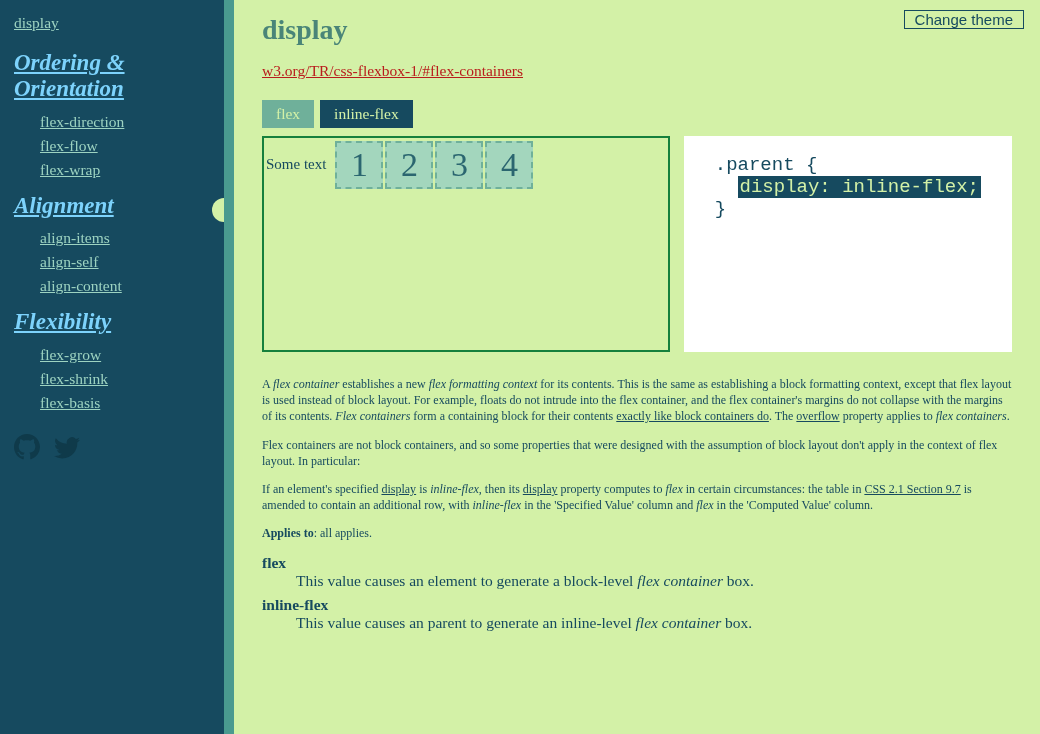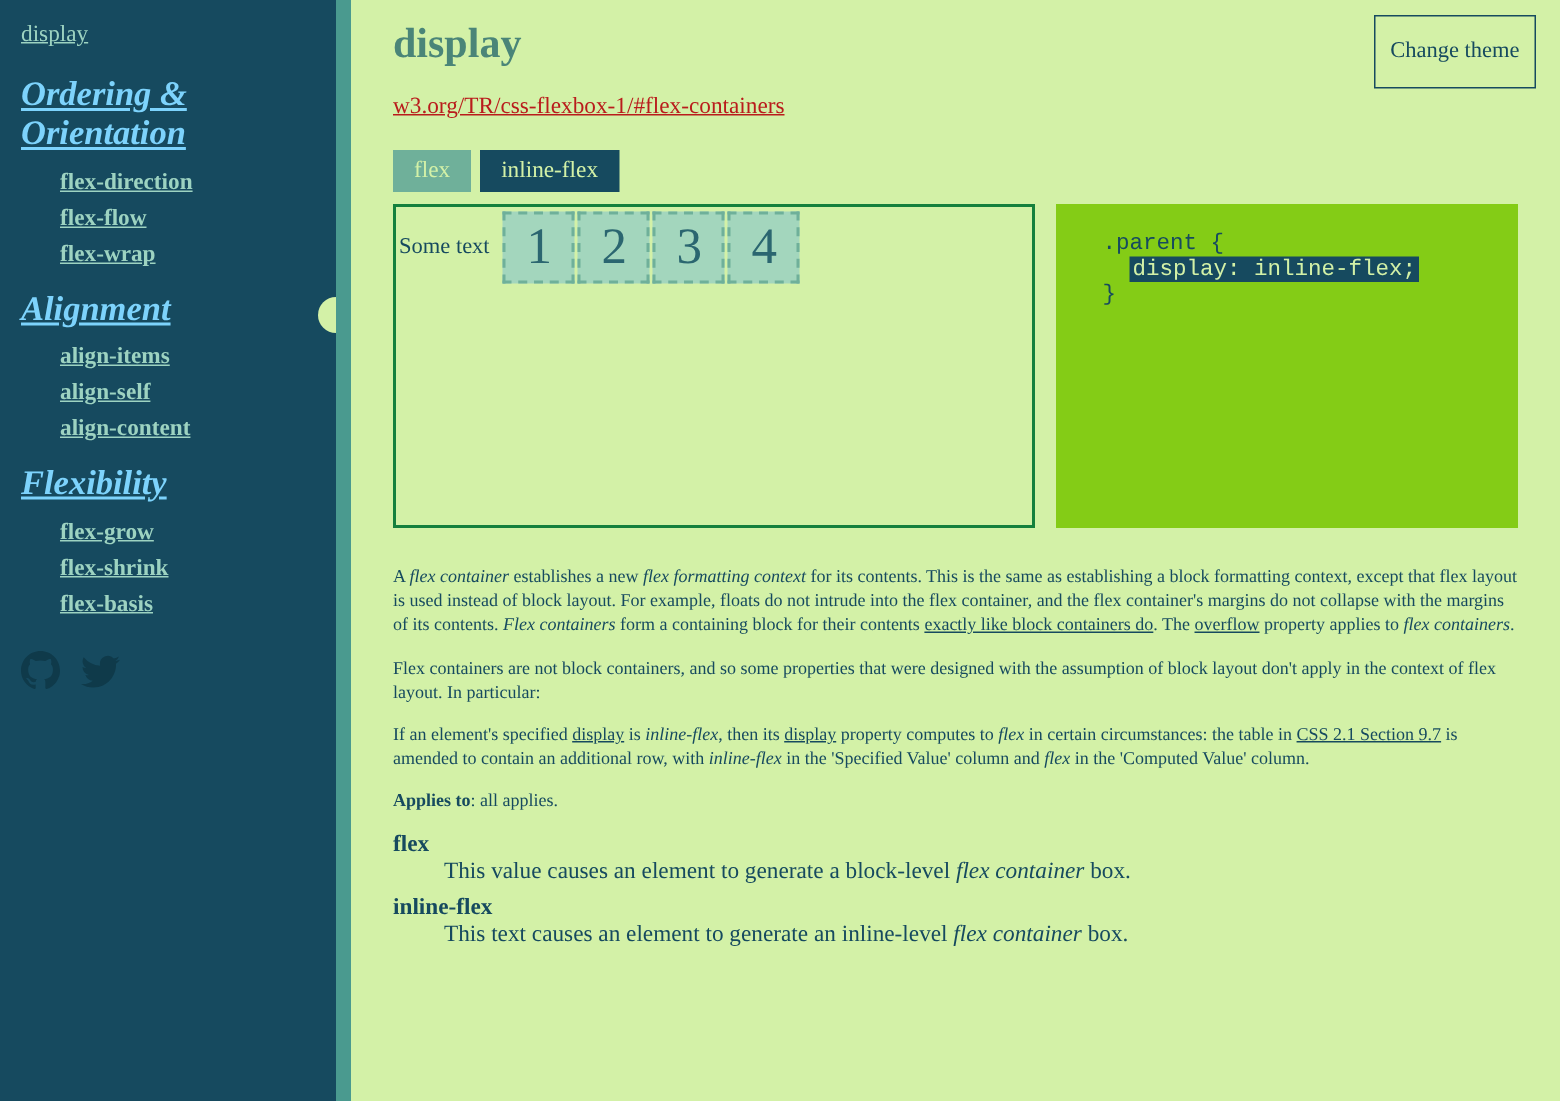--- a/index.html
+++ b/index.html
@@ -42,39 +42,39 @@
   font-size: 23px;
   font-weight: bold;
   color: #7dd3fc;
   font-style: italic;
   text-decoration: underline;
   margin-top: 14px;
   margin-bottom: 10px;
   line-height: 1.15;
   cursor: pointer;
 }
-.nav-sub { padding-left: 26px; font-weight: bold; }
+.nav-sub { padding-left: 26px; }
 .nav-sub li { list-style: none; margin: 6px 0; }
 .nav-active { color: #d3f1a7; text-decoration: none; }
 .social { margin-top: 22px; display: flex; gap: 14px; }
 .social-icon { width: 26px; height: 26px; fill: #0f3a4a; cursor: pointer; }
 .main {
   flex: 1;
   border-left: 10px solid #4a9a8f;
   overflow-y: scroll;
   padding: 14px 28px 30px 28px;
   position: relative;
 }
 .change-theme {
   position: absolute;
   top: 10px;
   right: 16px;
   border: 1.5px solid #164a5f;
-  padding: 15px 10px;
-  font-family: Liberation Serif, serif;
+  padding: 0 10px;
+  font-family: Liberation Sans, sans-serif;
   font-size: 15px;
   background: transparent;
   color: #164a5f;
   cursor: pointer;
 }
 .page-title { font-size: 28px; color: #4a8578; margin-bottom: 16px; }
 .spec-link { color: #b91c1c; text-decoration: underline; display: inline-block; margin-bottom: 20px; cursor: pointer; font-size: 15.5px; }
 .tabs { display: flex; gap: 6px; margin-bottom: 8px; }
 .tab {
   padding: 5px 14px;
@@ -101,25 +101,25 @@
   background: #a3d6bd;
   margin: 1px;
   display: flex;
   align-items: center;
   justify-content: center;
   font-size: 34px;
   color: #2b6670;
   font-family: Georgia, serif;
 }
 .code-box {
-  background: #84cc16;
+  background: #ffffff;
   flex: 1;
   padding: 18px 31px;
   font-family: 'Courier New', monospace;
-  font-size: 15px;
+  font-size: 19px;
   color: #164a5f;
   white-space: pre;
 }
 .hl { background: #164a5f; color: #d3f1a7; padding: 0 2px; }
 .content p { font-size: 12px; line-height: 1.35; margin-bottom: 12px; }
 .content a { color: #164a5f; text-decoration: underline; cursor: pointer; }
 .content em { font-style: italic; }
 .dl dt { font-weight: bold; font-size: 15.5px; margin-top: 6px; }
 .dl dd { margin-left: 34px; font-size: 15.5px; margin-bottom: 6px; }
 ::-webkit-scrollbar { width: 14px; }
@@ -192,16 +192,16 @@
     </p>
     <p>Flex containers are not block containers, and so some properties that were designed with the assumption of block layout don't apply in the context of flex layout. In particular:</p>
     <p>
       <span>If an element's specified </span><a>display</a><span> is </span><em>inline-flex</em><span>, then its </span><a>display</a><span> property computes to </span><em>flex</em><span> in certain circumstances: the table in </span><a>CSS 2.1 Section 9.7</a><span> is amended to contain an additional row, with </span><em>inline-flex</em><span> in the 'Specified Value' column and </span><em>flex</em><span> in the 'Computed Value' column.</span>
     </p>
     <p><strong>Applies to</strong><span>: all applies.</span></p>
     <dl class="dl" id="dl">
         <dt>flex</dt>
         <dd><span>This value causes an element to generate a block-level </span><em>flex container</em><span> box.</span></dd>
         <dt>inline-flex</dt>
-        <dd><span>This text causes an element to generate an inline-level </span><em>flex container</em><span> box.</span></dd>
+        <dd><span>This value causes an parent to generate an inline-level </span><em>flex container</em><span> box.</span></dd>
       </dl>
   </div>
 </main>
 
 </body></html>

